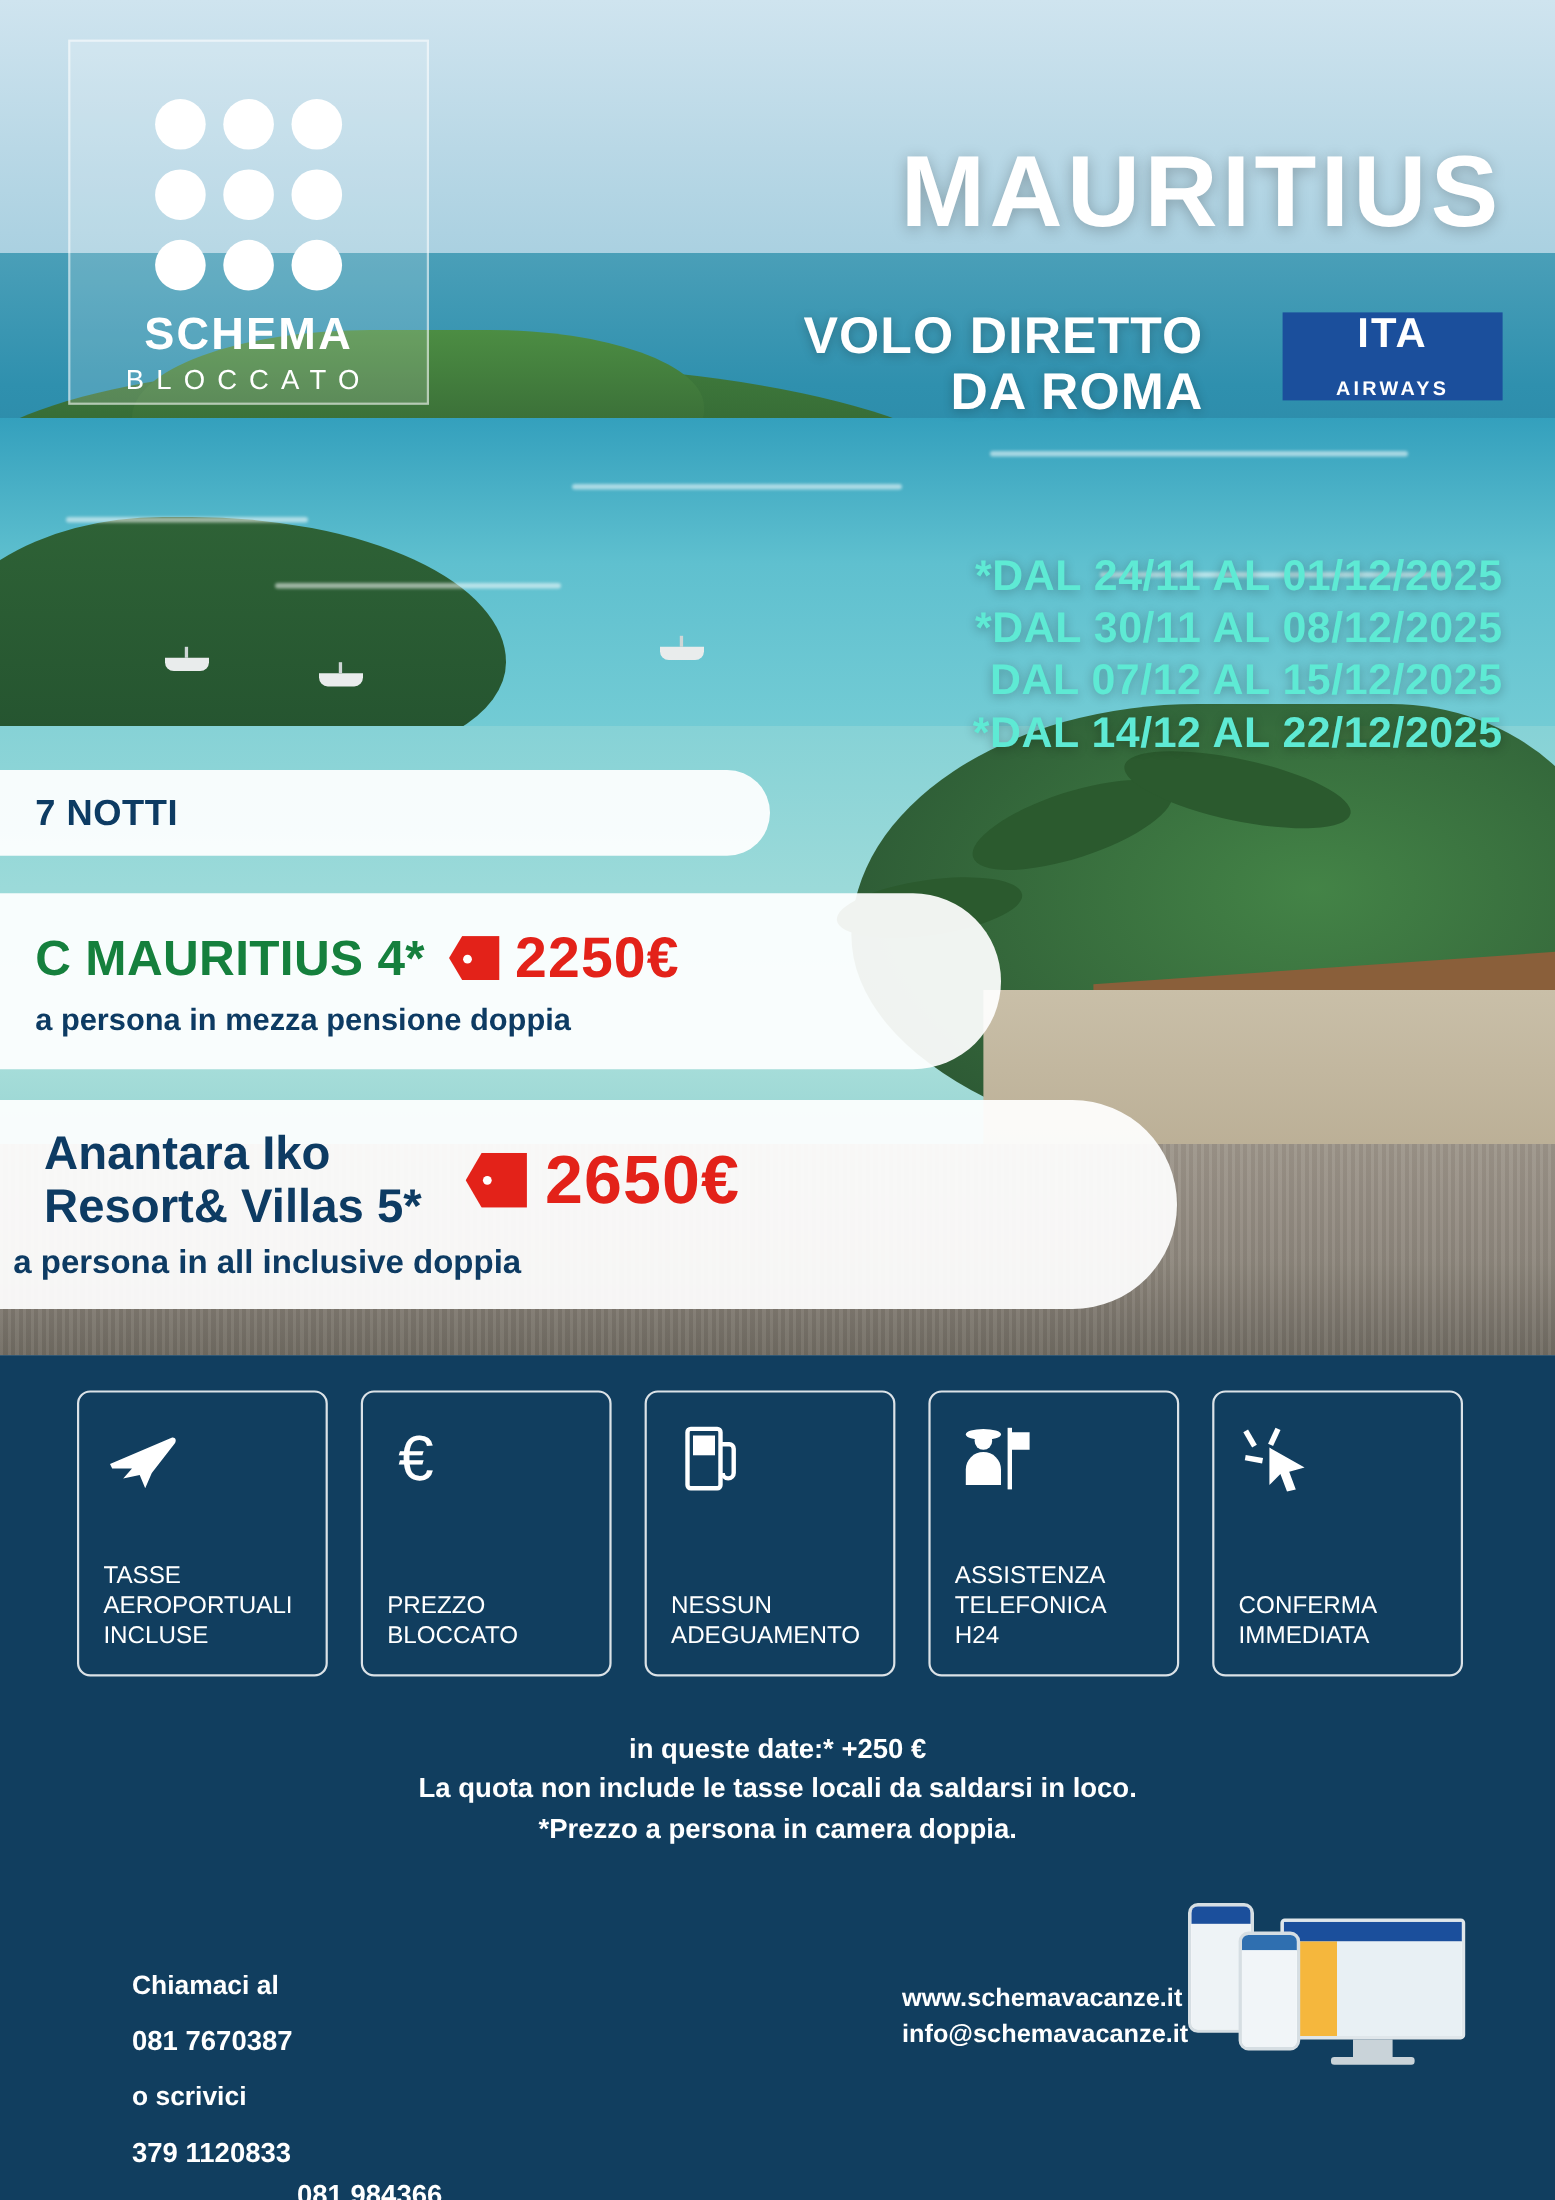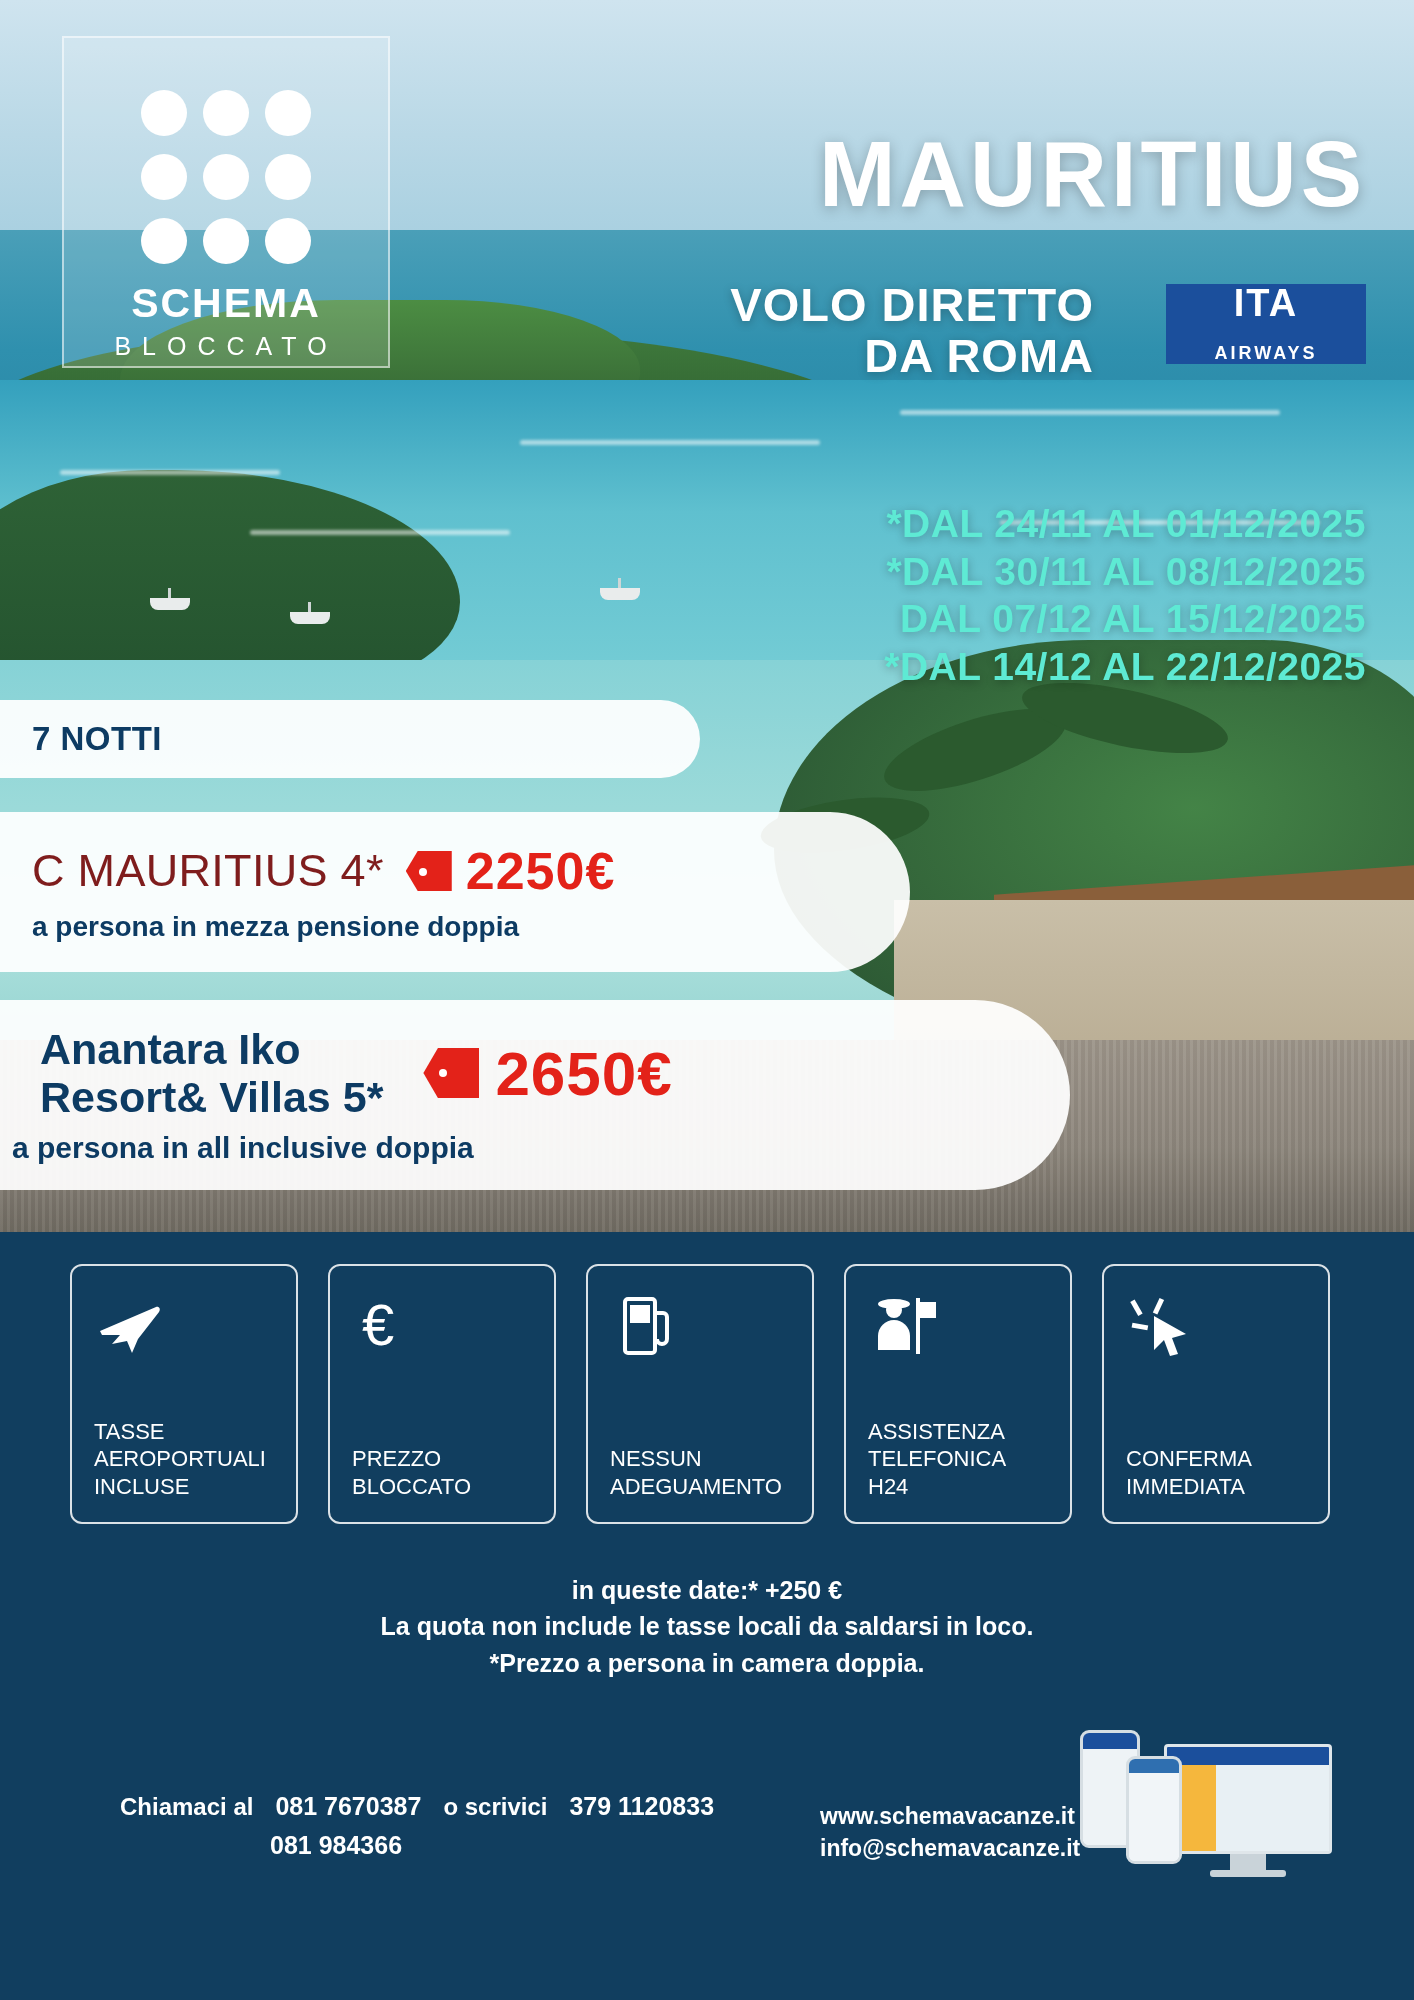--- a/index.html
+++ b/index.html
@@ -211,23 +211,23 @@
   .pill-hotel2 {
     top: 1000px; height: 190px; width: 1110px;
     border-radius: 0 95px 95px 0;
     flex-direction: column;
     align-items: flex-start;
     justify-content: center;
     padding-left: 52px;
   }
   .hotel-line { display: flex; align-items: center; }
   .hotel-name {
-    color: #7f1d1d;
+    color: #15803d;
     font-size: 45px;
-    font-weight: 400;
+    font-weight: 700;
     letter-spacing: .3px;
   }
   .hotel-name-2 {
     color: #0d3b63;
     font-size: 43px;
     font-weight: 700;
     line-height: 1.12;
   }
   .hotel-desc {
     color: #0d3b63;
@@ -300,21 +300,21 @@
     font-weight: 700;
     line-height: 1.45;
   }
 
   .contacts {
     position: absolute; left: 120px; top: 560px;
     color: #ffffff;
     font-size: 24px;
     font-weight: 700;
   }
-  .contact-row { display: flex; align-items: baseline; gap: 22px; }
+  .contact-row { display: flex; align-items: baseline; gap: 22px; flex-direction: column; }
   .contact-row .num { font-size: 25px; }
   .contact-row2 { margin-top: 10px; padding-left: 150px; }
   .web {
     position: absolute; left: 820px; top: 568px;
     color: #ffffff;
     font-size: 23px;
     font-weight: 700;
     line-height: 1.4;
   }
 

